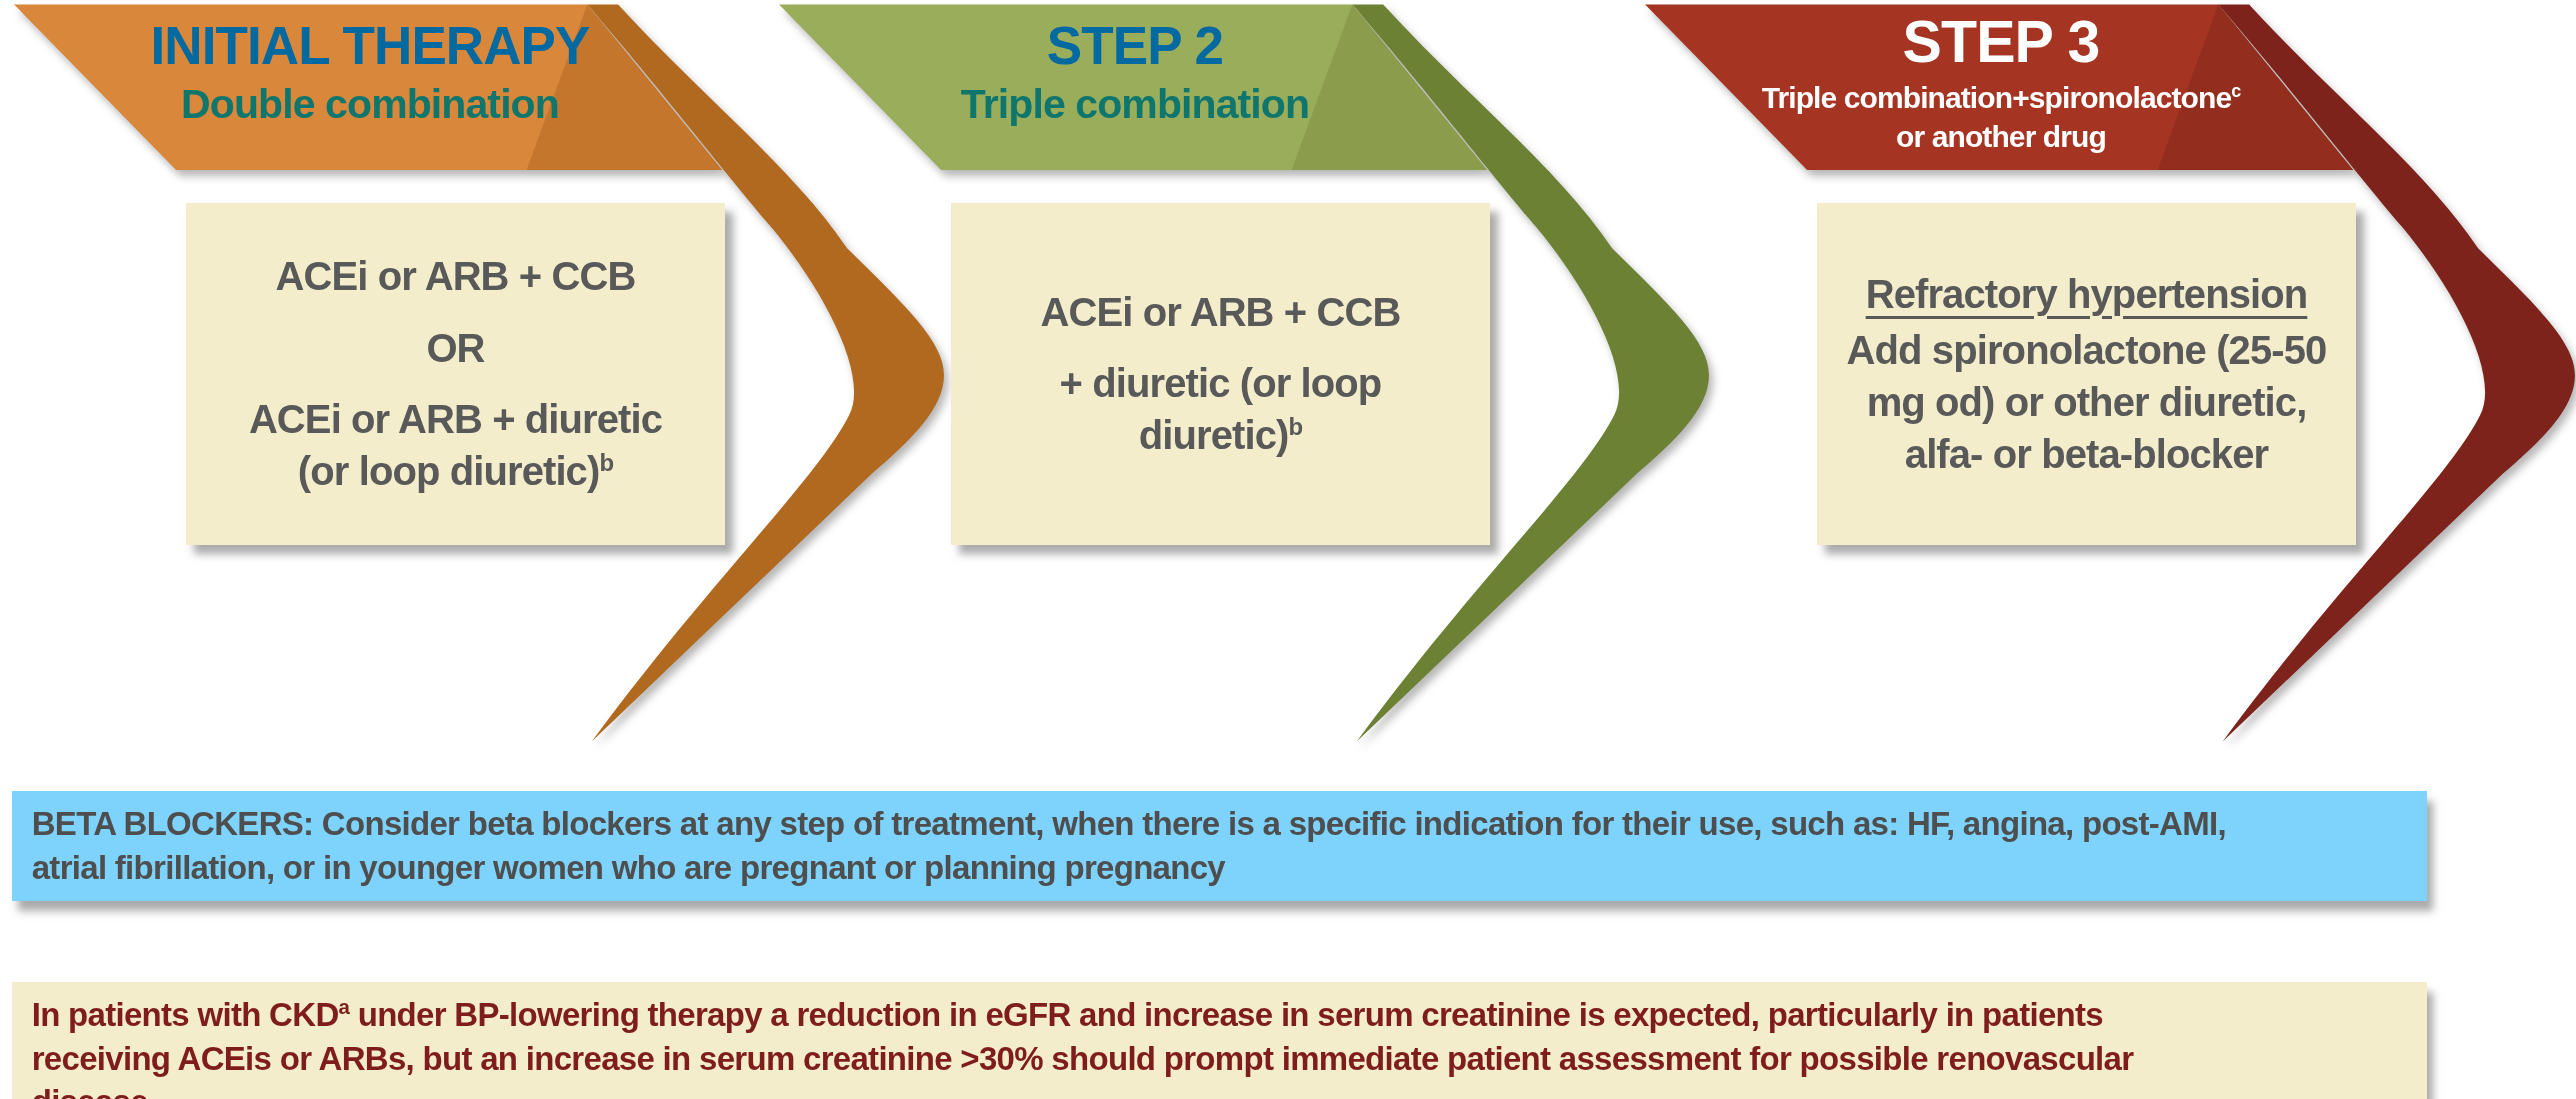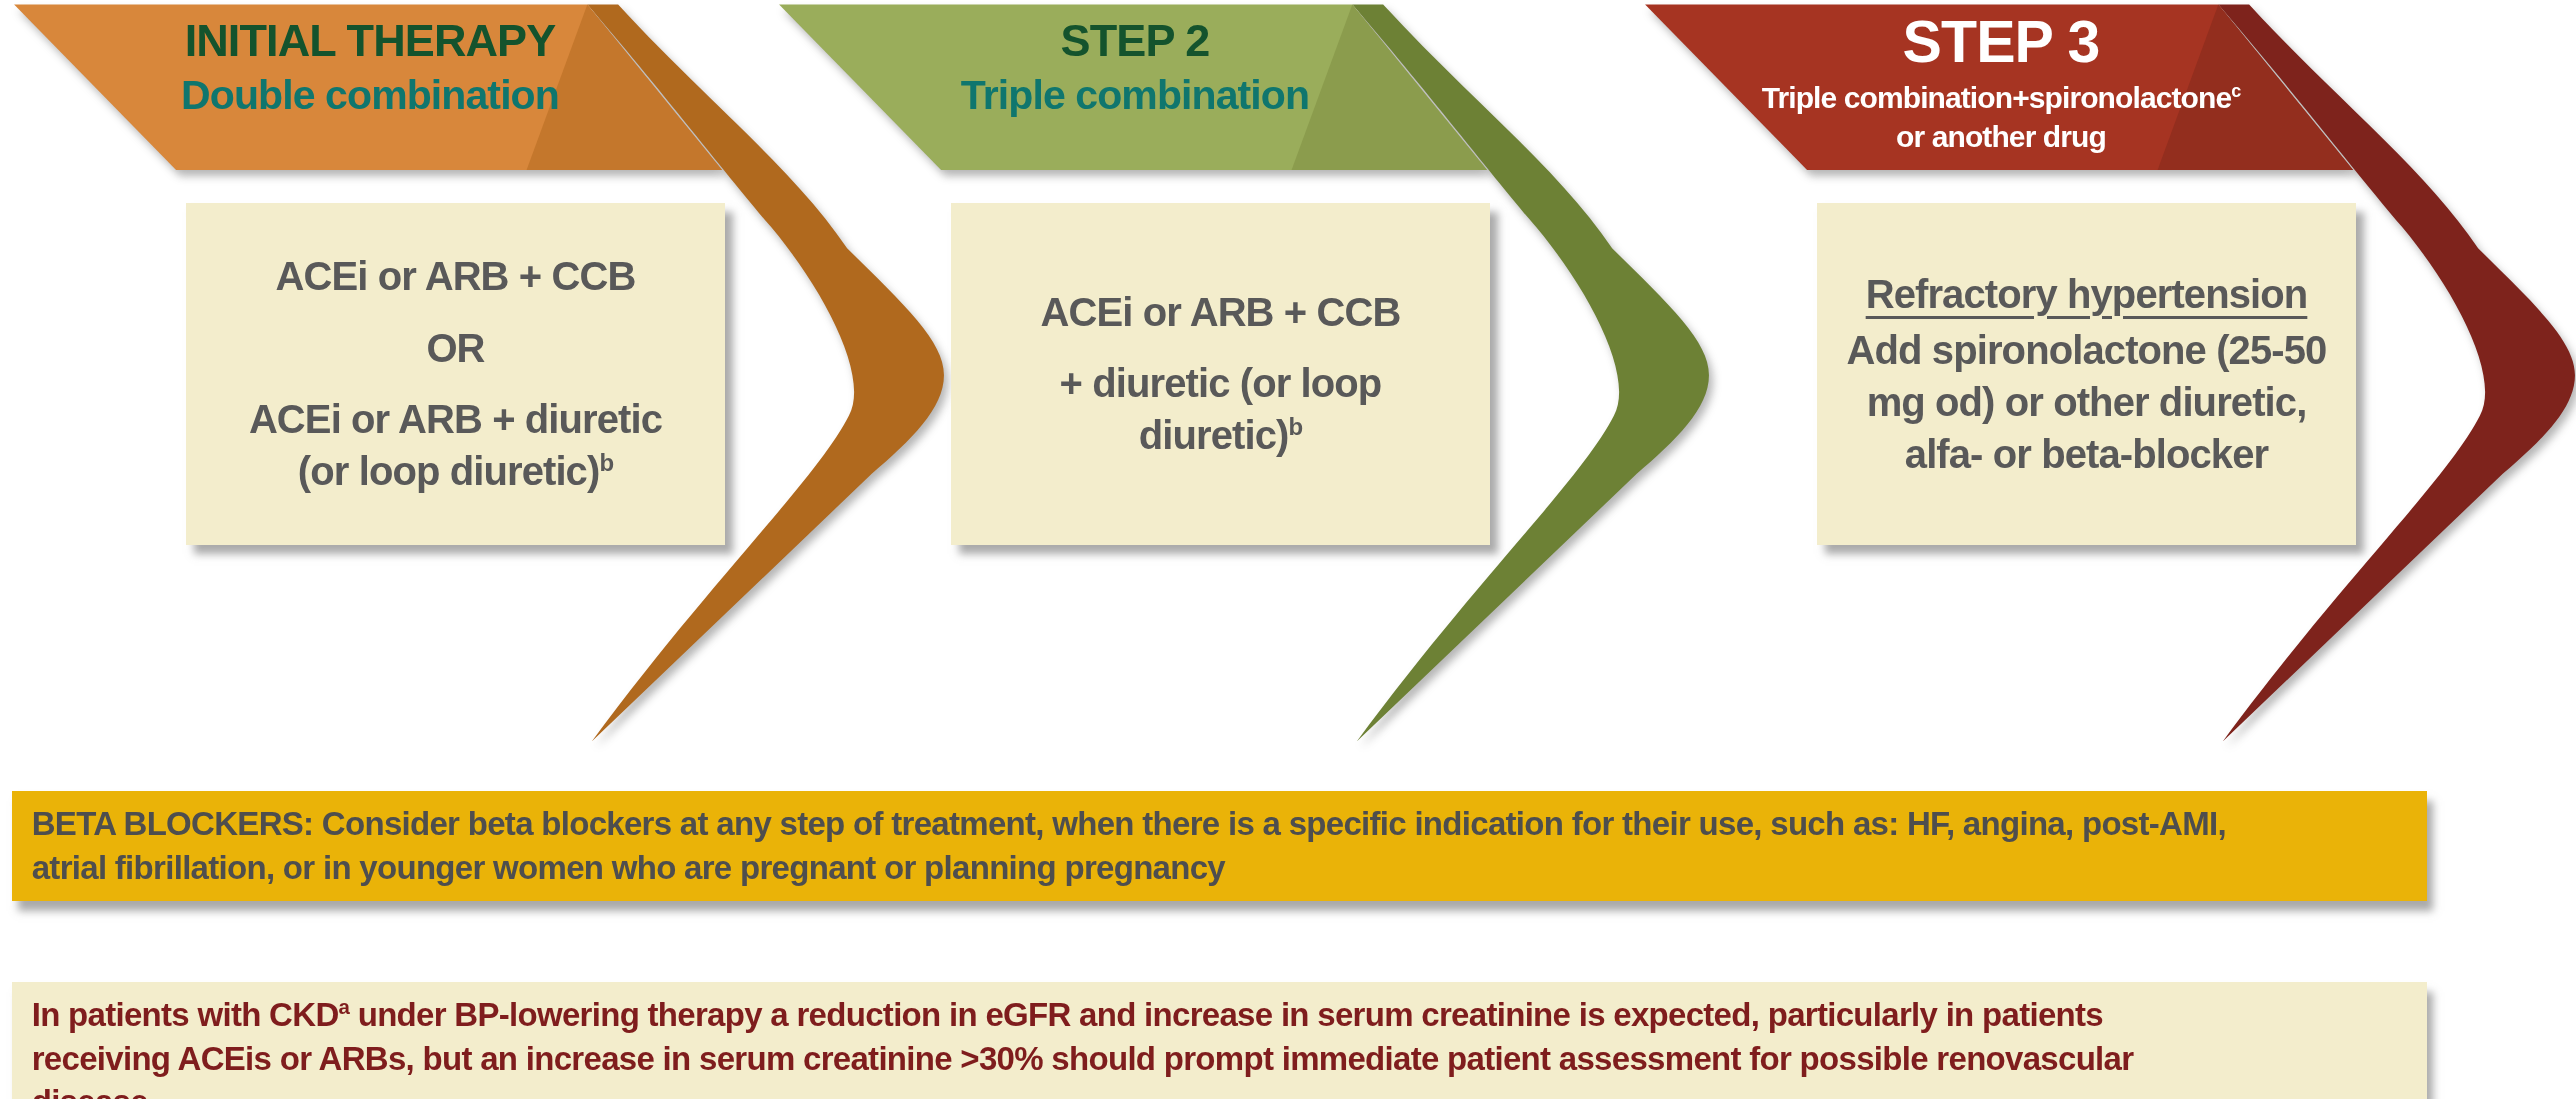--- a/index.html
+++ b/index.html
@@ -7,21 +7,21 @@
     width:2576px;height:1100px;background:#ffffff;position:relative;overflow:hidden;
     font-family:"Liberation Sans", sans-serif;
   }
   .stage{position:absolute;inset:0;}
   .step{position:absolute;top:0;width:951px;height:775px;}
   .step svg{position:absolute;left:0;top:0;filter:drop-shadow(4.4px 6.2px 4.4px rgba(90,90,90,.45));}
   .banner-text{
     position:absolute;left:53px;top:16px;width:634px;text-align:center;
     letter-spacing:-0.9px;line-height:1.12;
   }
-  .banner-title{font-size:45px;font-weight:bold;color:#14532d;}
+  .banner-title{font-size:53px;font-weight:bold;color:#0369a1;}
   .banner-subtitle{font-size:41px;font-weight:bold;color:#0f766e;margin-top:7px;}
   .step.s3 .banner-text{top:8.8px;}
   .step.s3 .banner-title{color:#ffffff;font-size:59px;}
   .step.s3 .banner-subtitle{color:#ffffff;font-size:30px;margin-top:3.5px;line-height:1.3;}
   .sup{font-size:0.6em;vertical-align:super;line-height:0;}
   .tbox{
     position:absolute;top:203px;width:539px;height:342px;
     display:flex;flex-direction:column;justify-content:center;align-items:center;
     text-align:center;font-weight:bold;font-size:40px;letter-spacing:-0.9px;
     box-shadow:8px 8.8px 8px rgba(100,100,100,.55);
@@ -92,21 +92,21 @@
       </div>
     </div>
     <div class="tbox" style="left: 186px; background: rgb(243, 237, 204); color: rgb(89, 89, 89);">
       <div class="ln heading">Refractory hypertension</div>
       <div class="ln gap-sm">Add spironolactone (25-50</div>
       <div class="ln gap-sm">mg od) or other diuretic,</div>
       <div class="ln">alfa- or beta-blocker</div>
     </div>
   </div>
 
-  <div class="note" style="top: 791px; background: #eab308; color: rgb(78, 78, 78);">
+  <div class="note" style="top: 791px; background: #7dd3fc; color: rgb(78, 78, 78);">
     <div class="nline">BETA BLOCKERS: Consider beta blockers at any step of treatment, when there is a specific indication for their use, such as: HF, angina, post-AMI,</div>
     <div class="nline">atrial fibrillation, or in younger women who are pregnant or planning pregnancy</div>
   </div>
 
   <div class="note" style="top: 982px; background: rgb(243, 237, 204); color: #7f1d1d;">
     <div class="nline"><span>In patients with CKD</span><sup>a</sup><span> under BP-lowering therapy a reduction in eGFR and increase in serum creatinine is expected, particularly in patients</span></div>
     <div class="nline">receiving ACEis or ARBs, but an increase in serum creatinine &gt;30% should prompt immediate patient assessment for possible renovascular</div>
     <div class="nline">disease.</div>
   </div>
 

